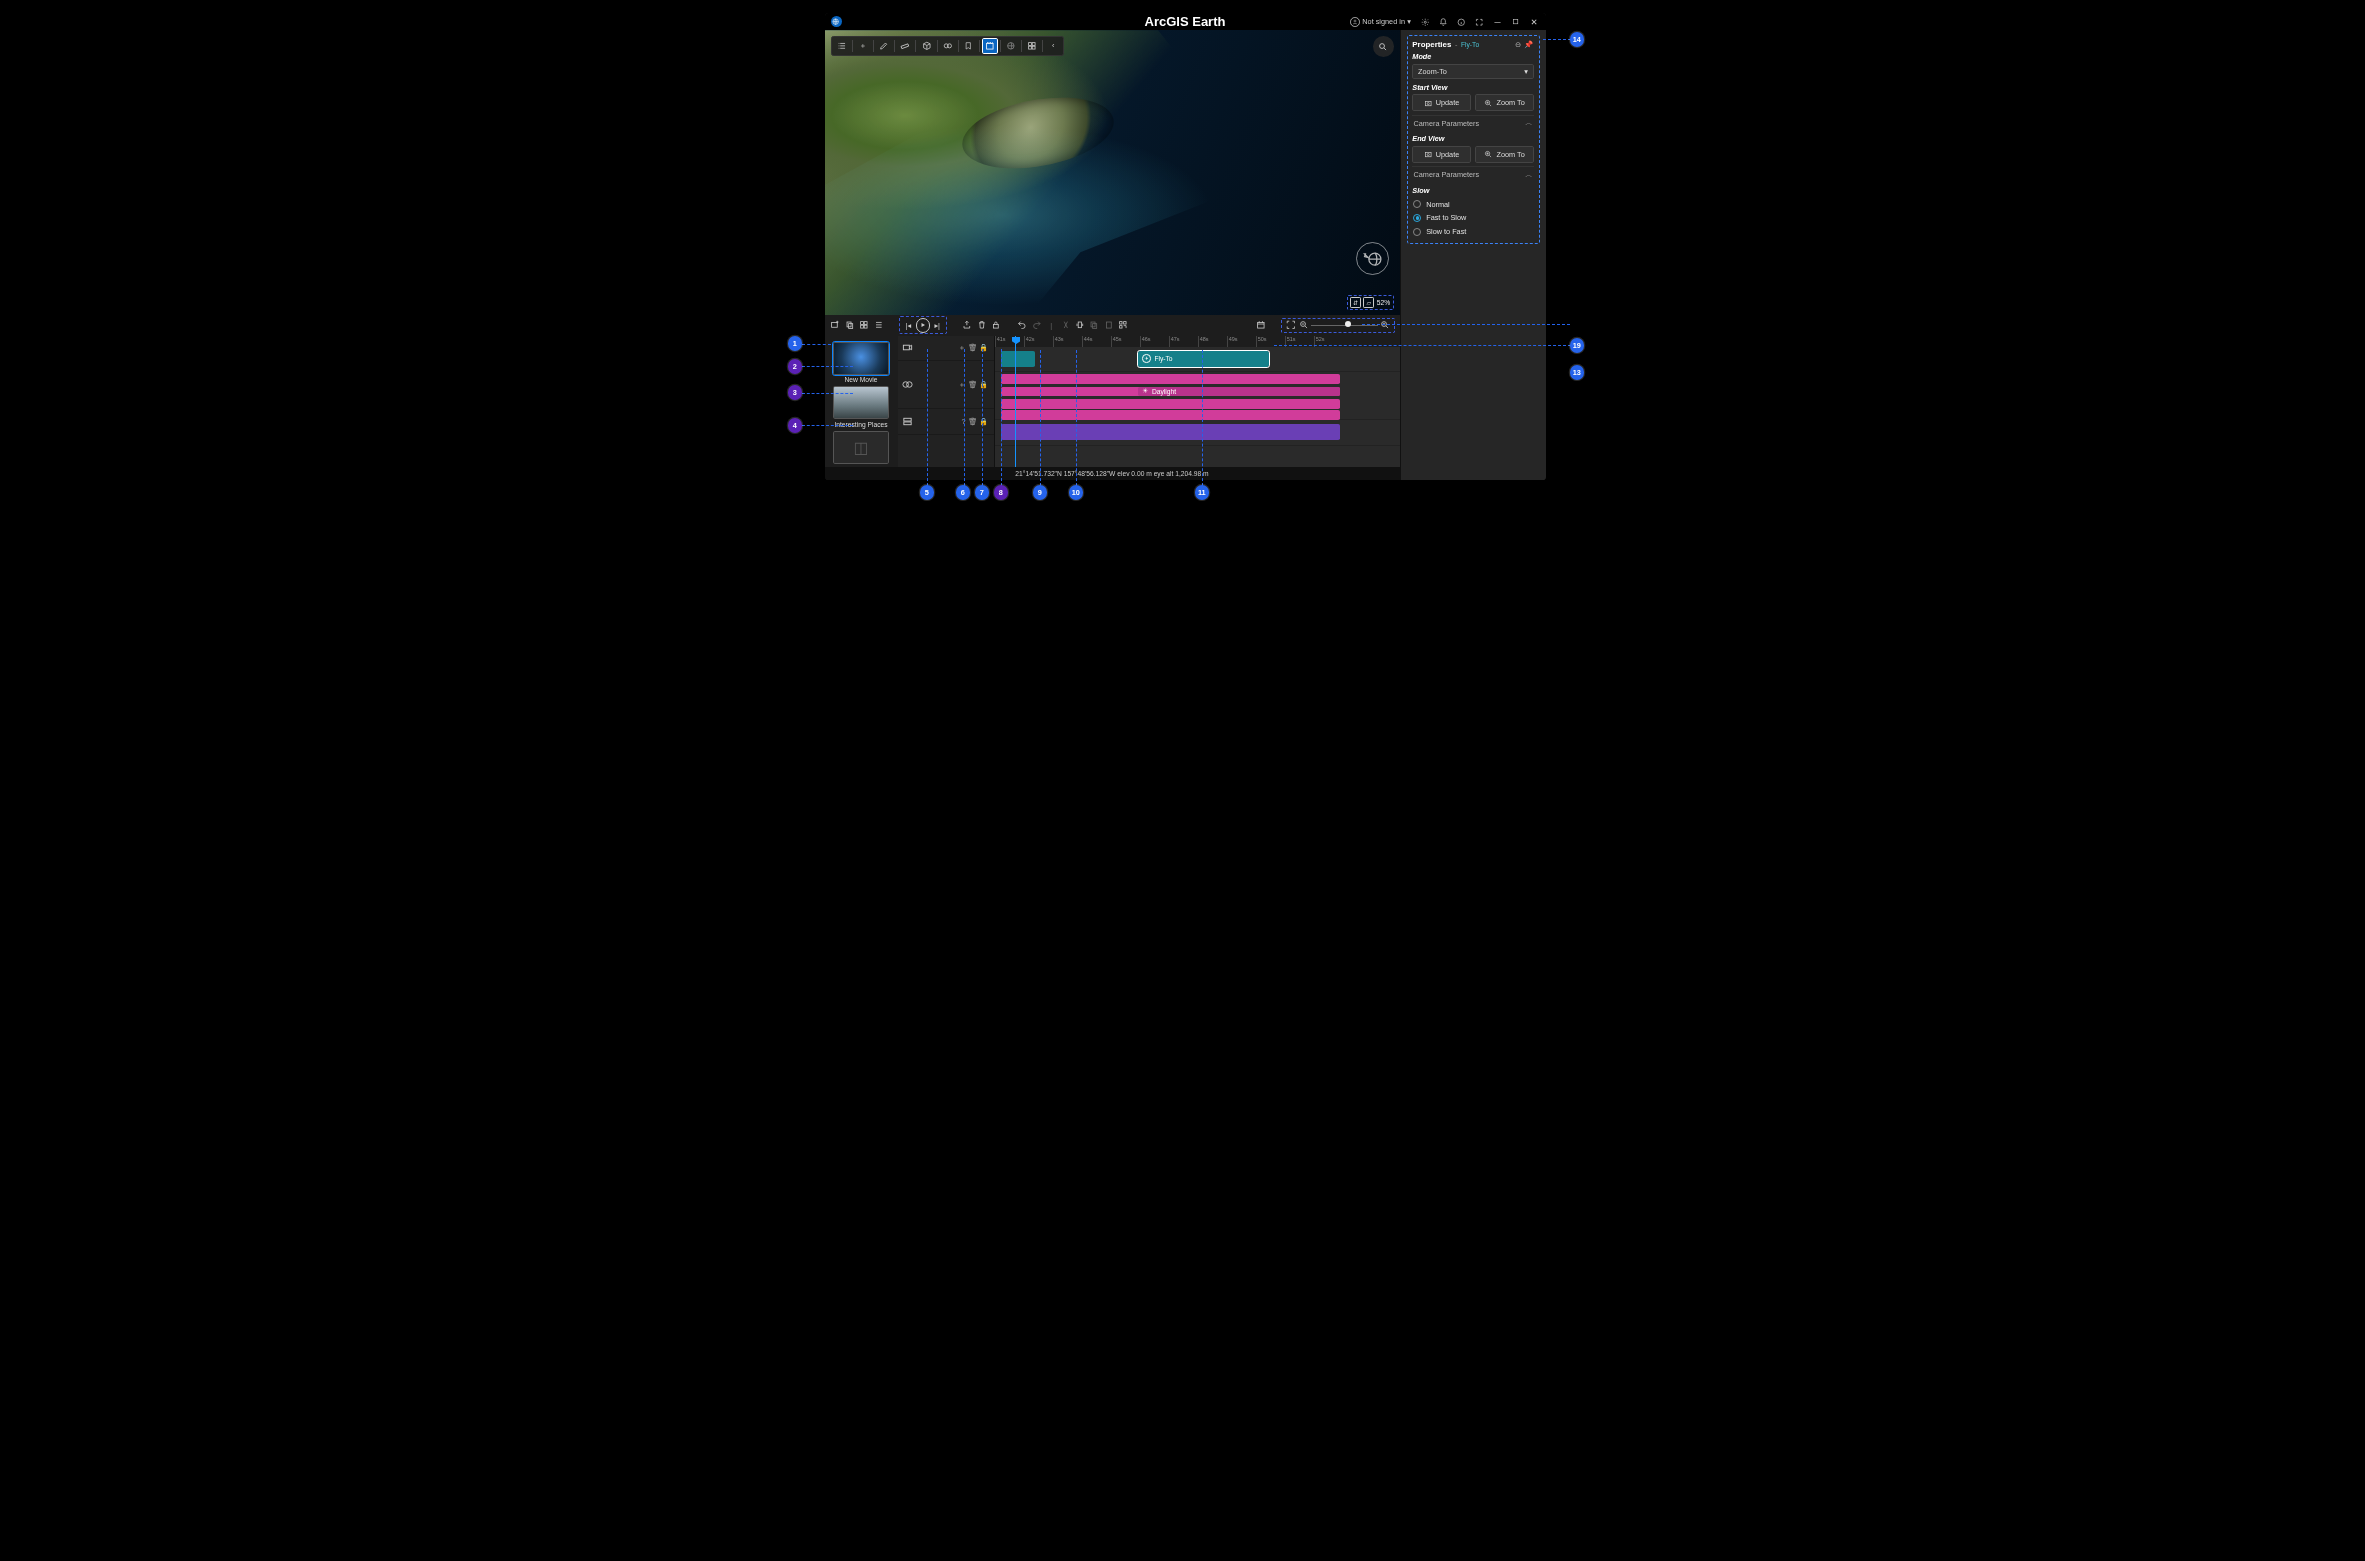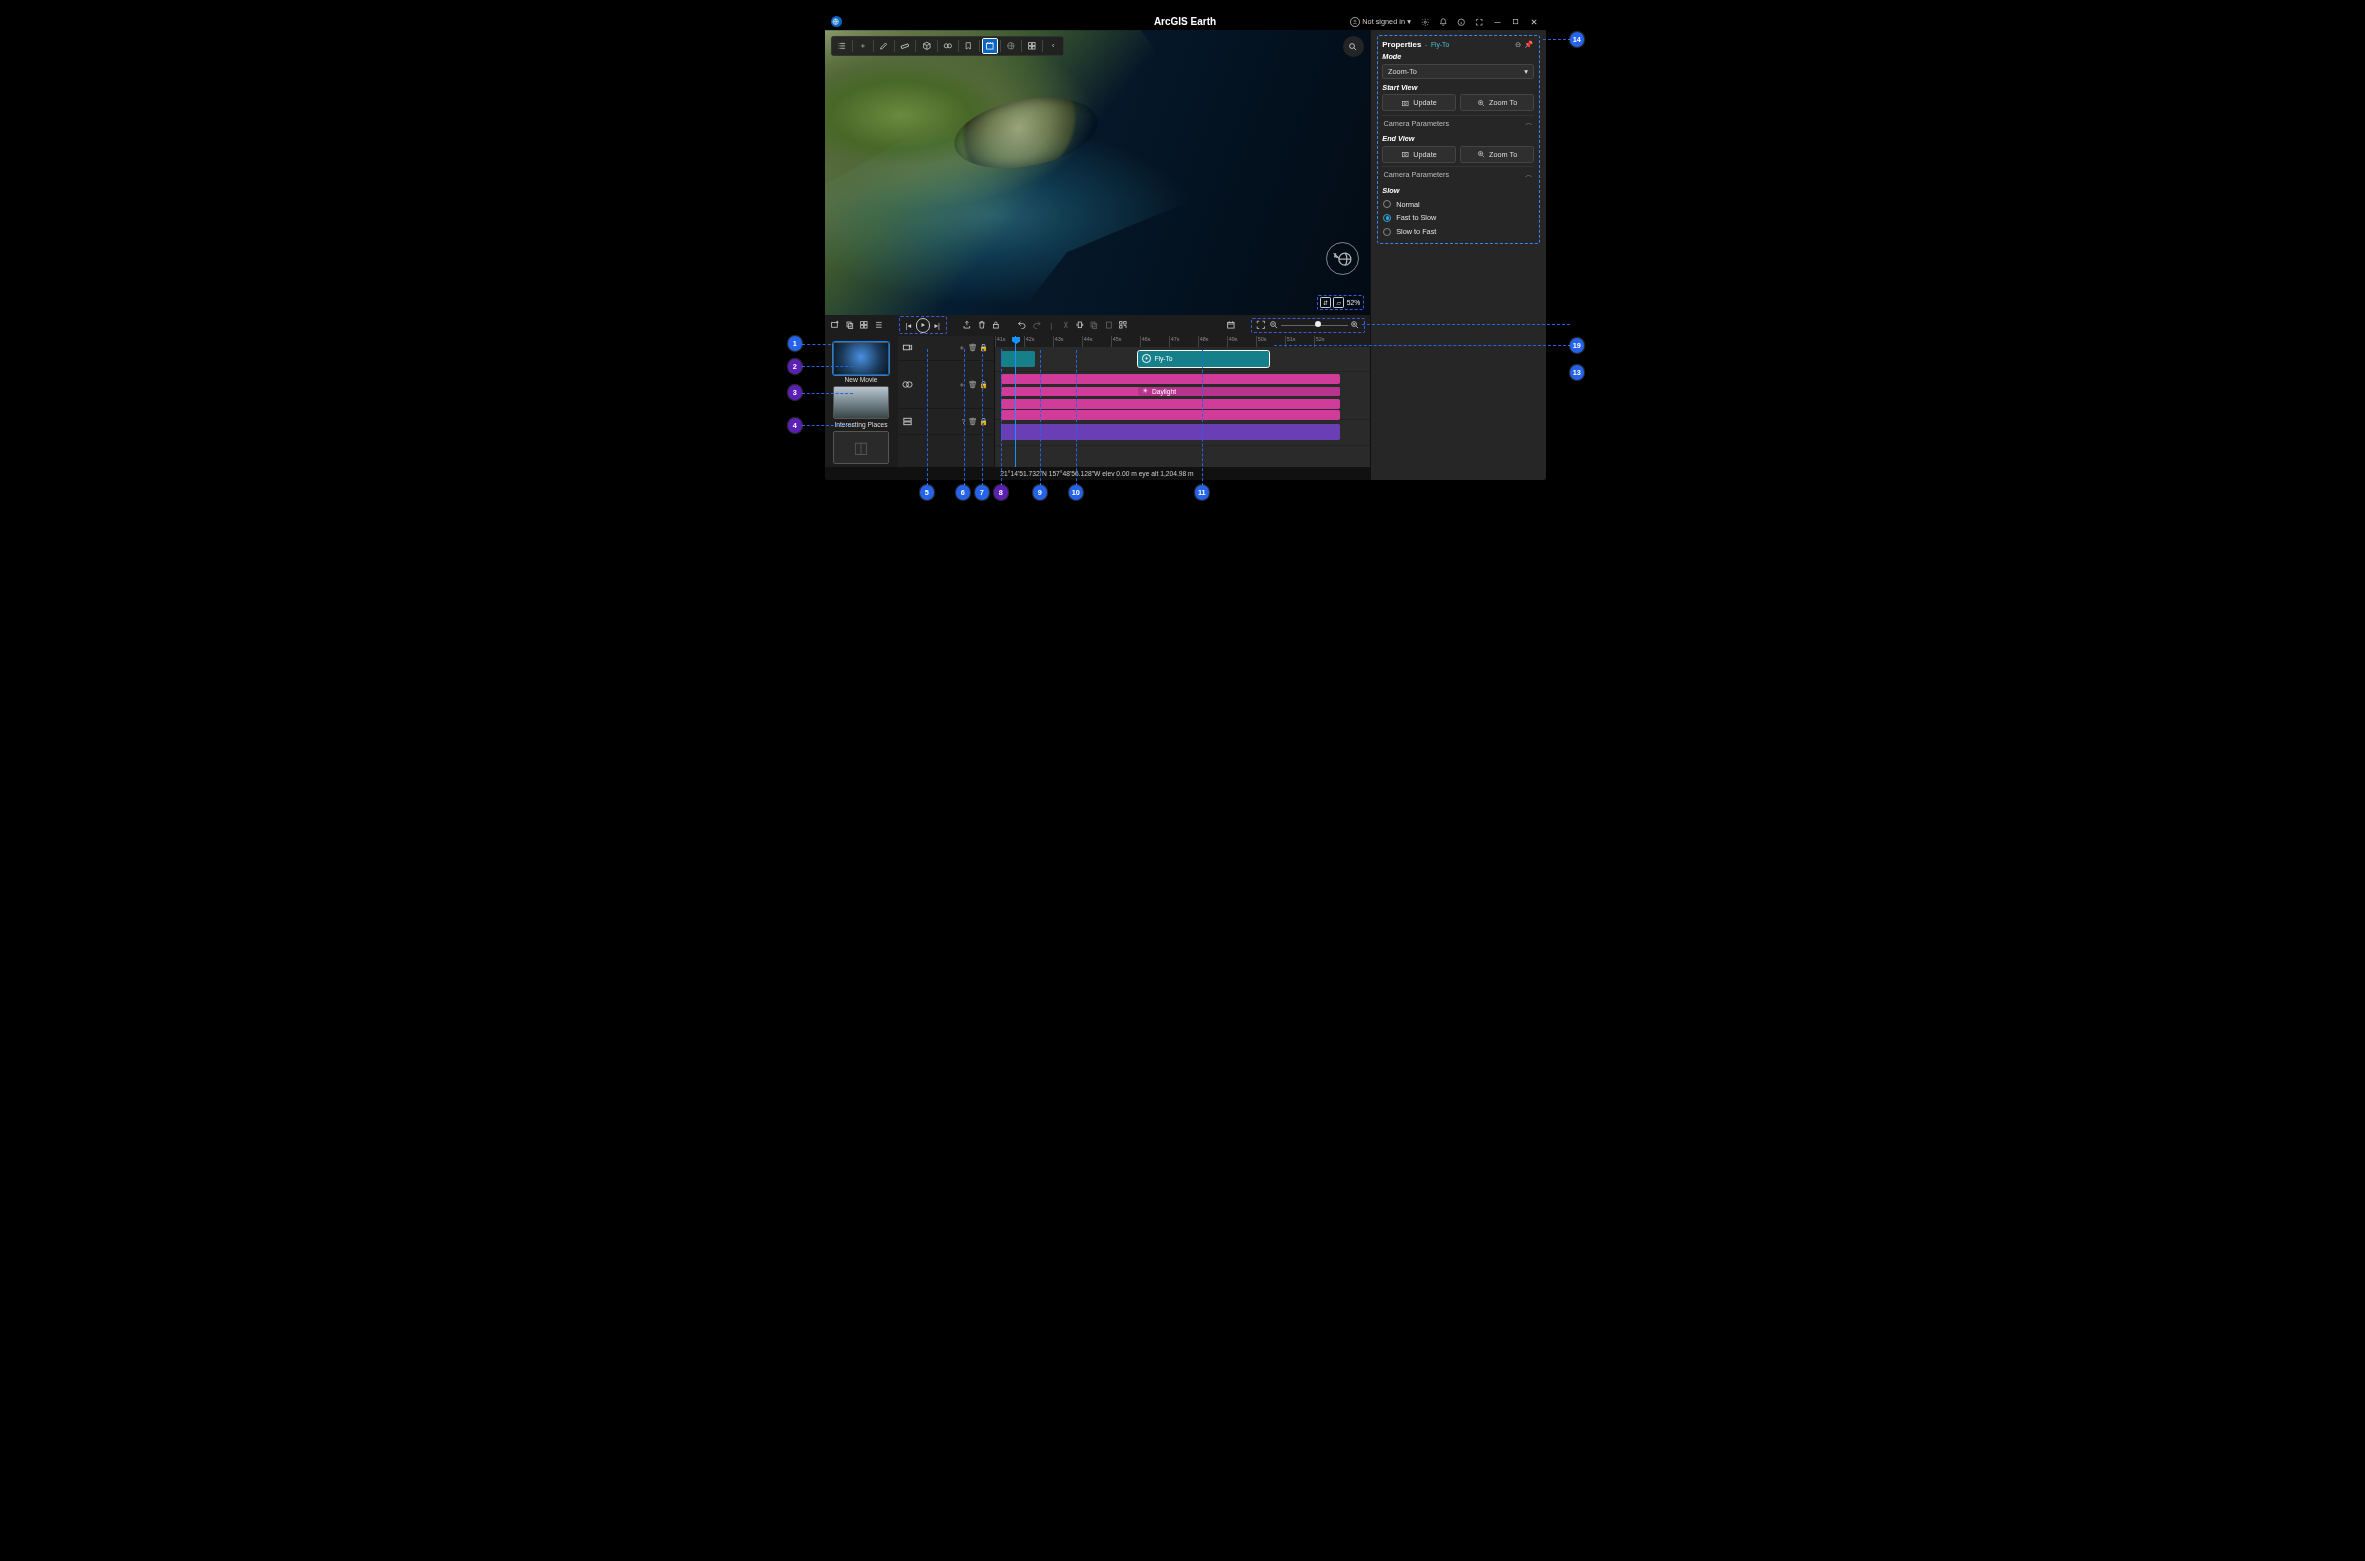--- a/index.html
+++ b/index.html
@@ -2,21 +2,21 @@
 <html style="font-size:9.7px"><head>
 <meta charset="utf-8">
 <style>
   * { box-sizing: border-box; margin:0; padding:0; }
   body { background:#000; font-family: "Segoe UI", Arial, sans-serif; color:#e0e0e0; font-size:7.3px; overflow:hidden;}
   .stage { position:relative; width:812px; height:503px; margin:0 auto; background:#000;}
   .window { position:absolute; left:48px; top:13.3px; width:721px; height:467px; background:#1a1a1a; border-radius:3.6px; overflow:hidden; display:flex; flex-direction:column;}
   
   .titlebar { height:17px; background:#000; display:flex; align-items:center; position:relative; }
   .logo-globe { width:11px; height:11px; border-radius:50%; background:#0a66c2; margin-left:6px; display:flex; align-items:center; justify-content:center; color:#fff; font-size:6.7px;}
-  .title-center { position:absolute; left:0; right:0; text-align:center; font-size:10px; font-weight:600; color:#fff;}
+  .title-center { position:absolute; left:0; right:0; text-align:center; font-size:13px; font-weight:600; color:#fff;}
   .title-right { margin-left:auto; display:flex; align-items:center; gap:2.4px; padding-right:3.6px;}
   .tbtn { width:15.8px; height:15.8px; display:flex; align-items:center; justify-content:center; color:#ccc; font-size:8.5px;}
   .signin { display:flex; align-items:center; gap:2.4px; color:#ccc; font-size:7.3px; padding:0 3.6px; height:15.8px;}
   .signin .av { width:9.7px; height:9.7px; border:0.6px solid #aaa; border-radius:50%; display:flex; align-items:center; justify-content:center; font-size:6px;}
   
   .main { flex:1; display:flex; min-height:0;}
   .viewport-col { flex:1; display:flex; flex-direction:column; min-width:0;}
   .viewport { position:relative; flex:1; min-height:0; background:linear-gradient(110deg,#072b46 0%,#05182a 45%,#020b14 100%); overflow:hidden;}
   
   .land { position:absolute; left:-10%; top:0; width:80%; height:100%;
@@ -38,21 +38,21 @@
   .toolbar .sep { width:0.6px; height:12px; background:#444; margin:0 1.2px;}
   .tb { width:15.8px; height:15.8px; display:flex; align-items:center; justify-content:center; color:#ccc; border-radius:1.8px;}
   .tb.active { background:#0a66c2; color:#fff; border:0.6px solid #fff;}
   .search-btn { position:absolute; top:6px; right:6px; width:20.6px; height:20.6px; border-radius:50%; background:rgba(40,40,40,.85); display:flex; align-items:center; justify-content:center; color:#ddd; font-size:9.7px;}
   .navglobe { position:absolute; bottom:40px; right:11px; width:33px; height:33px; border-radius:50%; border:1.2px solid rgba(255,255,255,.5); display:flex; align-items:center; justify-content:center;}
   .navglobe svg{opacity:.8}
   .corner-box { position:absolute; bottom:4.8px; right:6px; display:flex; align-items:center; gap:2.4px; border:1.2px dashed #3b5bdb; padding:1.2px 2.4px; border-radius:1.8px;}
   .corner-box .ic{width:11px; height:11px; border:0.6px solid #ccc; border-radius:1.2px; display:flex; align-items:center; justify-content:center; font-size:6px; color:#ddd;}
   .corner-box .pct{ font-size:6.7px; color:#eee;}
   
-  .rightpanel { width:176px; background:#262626; border-left:0.6px solid #111; padding:4.8px 6px 6px; overflow:auto;}
+  .rightpanel { width:146px; background:#262626; border-left:0.6px solid #111; padding:4.8px 6px 6px; overflow:auto;}
   .rp-dashed { border:1.2px dashed #3b82f6; border-radius:2.4px; padding:3.6px 4.8px 4.8px; }
   .rp-header { display:flex; align-items:center; gap:3.6px; margin-bottom:3.6px;}
   .rp-header .ptitle{font-weight:700; font-size:7.9px; color:#fff;}
   .rp-header .sub{font-size:6.7px; color:#4cc3d4;}
   .rp-header .right{margin-left:auto; display:flex; gap:3.6px;}
   .sectitle{font-weight:700; font-size:7.3px; color:#fff; margin:3.6px 0 2.4px;font-style:italic;}
   .dropdown{ background:#2f2f2f; border:0.6px solid #444; border-radius:1.8px; height:15.8px; display:flex; align-items:center; padding:0 4.8px; justify-content:space-between; color:#ddd; font-size:7.3px;}
   .btnrow{ display:flex; gap:4.8px; margin-top:2.4px;}
   .rbtn{ flex:1; background:#2f2f2f; border:0.6px solid #444; border-radius:1.8px; height:17px; display:flex; align-items:center; justify-content:center; gap:3.6px; color:#ddd; font-size:7.3px;}
   .thinrow{ display:flex; align-items:center; justify-content:space-between; color:#bbb; font-size:7.3px; padding:2.4px 1.2px; border-top:0.6px solid #333; margin-top:3.6px;}

